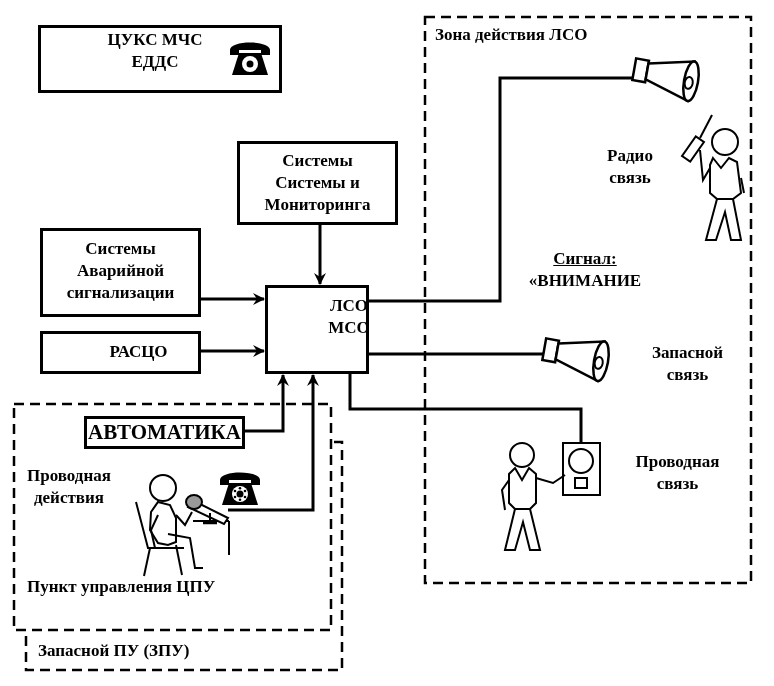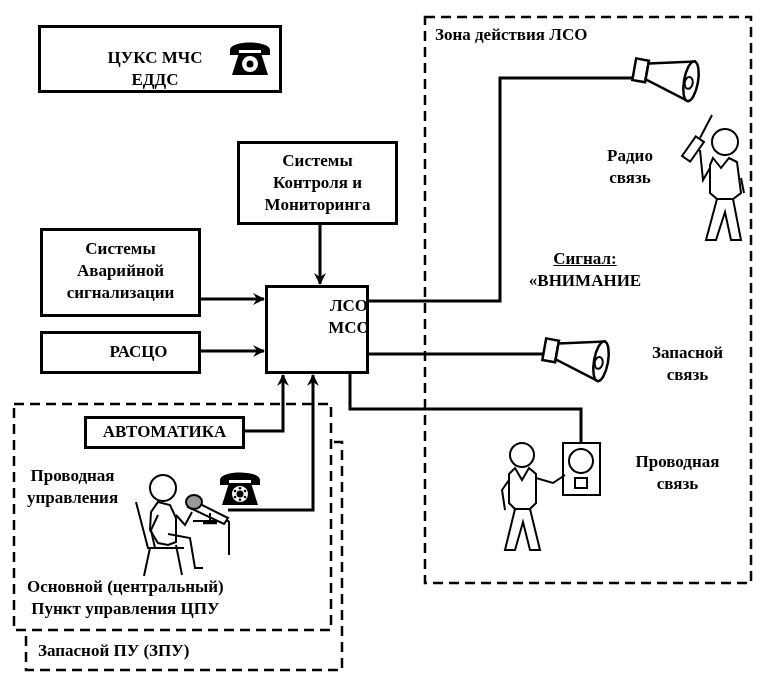--- a/index.html
+++ b/index.html
@@ -118,47 +118,46 @@
 
 <svg style="position:absolute;left:0;top:0;pointer-events:none" width="774" height="686">
   <g transform="translate(250,56)">
     <path d="M-20,-6 C-20,-16 20,-16 20,-6 L20,-1 L11,-1 L11,-6 L-11,-6 L-11,-1 L-20,-1 Z" fill="#000"></path>
     <path d="M-11,-3 L11,-3 L18,19 L-18,19 Z" fill="#000"></path>
     <circle cx="0" cy="8" r="8" fill="#fff"></circle>
     <circle cx="0" cy="8" r="3.5" fill="#000"></circle>
   </g>
 </svg>
 
-<div class="lbl" style="left:95px;top:47px;width:120px;">
+<div class="lbl" style="left:95px;top:29px;width:120px;">
   <div>ЦУКС МЧС</div>
   <div>ЕДДС</div>
 </div>
 <div class="lbl" style="left:237px;top:150px;width:161px;">
   <div>Системы</div>
-  <div>Контроля и</div>
+  <div>Системы и</div>
   <div>Мониторинга</div>
 </div>
 <div class="lbl" style="left:40px;top:238px;width:161px;">
   <div>Системы</div>
   <div>Аварийной</div>
   <div>сигнализации</div>
 </div>
 <div class="lbl" style="left:40px;top:341px;width:161px;margin-left:18px;">РАСЦО</div>
 <div class="lbl" style="left:265px;top:295px;width:104px;padding-left:32px;">
   <div>ЛСО</div>
   <div>МСО</div>
 </div>
-<div class="lbl" style="left:84px;top:421px;width:161px;font-size:17px;">АВТОМАТИКА</div>
+<div class="lbl" style="left:84px;top:421px;width:161px;font-size:21px;">АВТОМАТИКА</div>
 
 <div class="lbl left" style="left:27px;top:465px;">
   <div>Проводная</div>
-  <div>управления</div>
+  <div>действия</div>
 </div>
 <div class="lbl left" style="left:27px;top:576px;">
-  <div>Основной (центральный)</div>
   <div>Пункт управления ЦПУ</div>
 </div>
 <div class="lbl left" style="left:38px;top:640px;font-weight:normal;font-weight:bold;">Запасной ПУ (ЗПУ)</div>
 
 <div class="lbl left" style="left:435px;top:24px;">Зона действия ЛСО</div>
 <div class="lbl" style="left:590px;top:145px;width:80px;">
   <div>Радио</div>
   <div>связь</div>
 </div>
 <div class="lbl" style="left:510px;top:248px;width:150px;">

